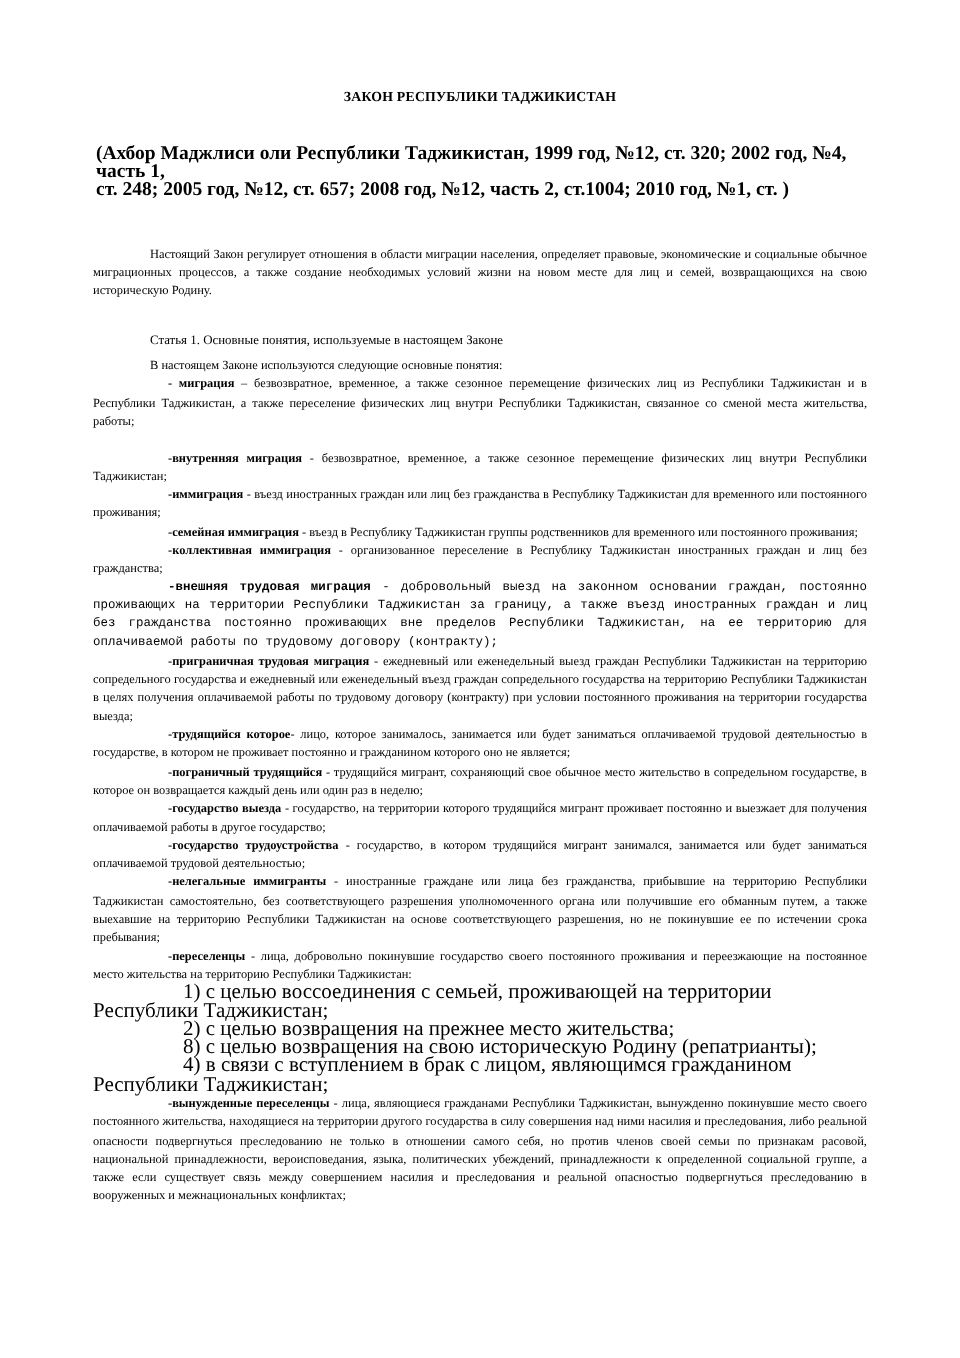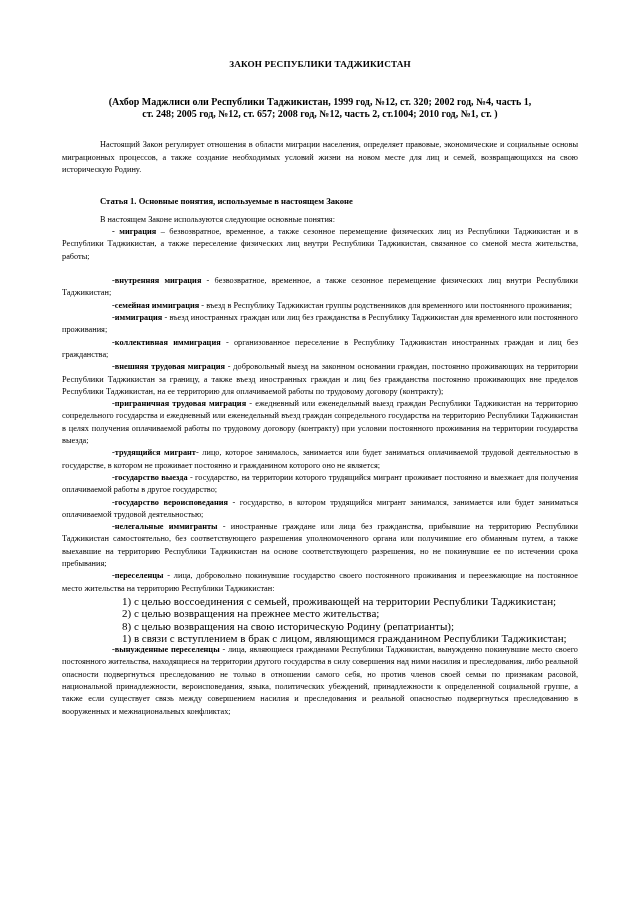--- a/index.html
+++ b/index.html
@@ -27,68 +27,68 @@
     font-weight: bold;
     font-size: 9.2px;
     line-height: 12.6px;
     letter-spacing: 0.15px;
     margin: 0;
   }
   .doc-title .line2 {
     display: block;
   }
   .citation {
-    text-align: center;
     font-weight: bold;
-    font-size: 10px;
+    font-size: 13px;
     line-height: 12.4px;
-    margin: 25px 0 0 0;
+    margin: 25px 0 12px 0;
     padding: 0 2px;
   }
   .citation .cline {
     display: block;
   }
   p.body-par {
     margin: 0;
     font-size: 8.3px;
     line-height: 12.3px;
     text-align: justify;
     text-indent: 38px;
     text-justify: inter-word;
   }
   .gap-lg { height: 19px; }
   .gap-sm { height: 6px; }
   .article-heading {
     margin: 0;
     font-size: 8.6px;
     line-height: 12.4px;
-    font-weight: bold;
+    font-weight: normal;
     text-indent: 38px;
     text-align: left;
   }
   .lead-in {
     text-indent: 38px;
   }
   p.term {
     margin: 0;
     font-size: 8.3px;
     line-height: 12.3px;
     text-align: justify;
     text-indent: 38px;
   }
   p.term .tname {
     font-weight: bold;
     margin-left: 12px;
   }
   p.term.wide {
     letter-spacing: 0.02px;
+    font-family: Liberation Mono, monospace;
   }
   p.numitem {
     margin: 0;
-    font-size: 11px;
+    font-size: 14px;
     line-height: 12.3px;
     text-align: left;
     text-indent: 60px;
   }
   .spacer-line { height: 12.3px; }
 </style>
 </head>
 <body>
 
 <div class="page">
@@ -97,21 +97,21 @@
     <span>ЗАКОН РЕСПУБЛИКИ ТАДЖИКИСТАН</span>
   </div>
 
   <div class="citation">
     <span class="cline">(Ахбор Маджлиси оли Республики Таджикистан,   1999 год, №12, ст. 320; 2002 год, №4, часть 1,</span>
     <span class="cline">ст. 248; 2005 год, №12, ст. 657; 2008 год, №12, часть 2,  ст.1004; 2010 год, №1, ст. )</span>
   </div>
 
   <div class="gap-lg"></div>
 
-  <p class="body-par">Настоящий Закон регулирует отношения в области  миграции  населения, определяет правовые, экономические и социальные основы миграционных процессов, а также создание необходимых условий жизни на  новом месте для лиц и семей, возвращающихся на свою историческую Родину.</p>
+  <p class="body-par">Настоящий Закон регулирует отношения в области  миграции  населения, определяет правовые, экономические и социальные обычное миграционных процессов, а также создание необходимых условий жизни на  новом месте для лиц и семей, возвращающихся на свою историческую Родину.</p>
 
   <div class="gap-lg"></div>
 
   <p class="article-heading">Статья 1. Основные понятия, используемые в настоящем Законе</p>
 
   <div class="gap-sm"></div>
 
   <p class="body-par lead-in">В настоящем Законе используются следующие основные понятия:</p>
 
   <p class="term">
@@ -119,62 +119,65 @@
   </p>
 
   <div class="spacer-line"></div>
 
   <p class="term">
     <span class="tname">-внутренняя миграция</span><span> - безвозвратное, временное, а также сезонное перемещение физических лиц внутри Республики Таджикистан;</span>
   </p>
 
 
   <p class="term">
-    <span class="tname">-семейная иммиграция</span><span> - въезд в Республику Таджикистан группы родственников для временного или постоянного проживания;</span>
+    <span class="tname">-иммиграция</span><span> -  въезд иностранных  граждан или лиц без гражданства в Республику Таджикистан для временного или постоянного проживания;</span>
   </p>
 
   <p class="term">
-    <span class="tname">-иммиграция</span><span> -  въезд иностранных  граждан или лиц без гражданства в Республику Таджикистан для временного или постоянного проживания;</span>
+    <span class="tname">-семейная иммиграция</span><span> - въезд в Республику Таджикистан группы родственников для временного или постоянного проживания;</span>
   </p>
 
   <p class="term">
     <span class="tname">-коллективная иммиграция</span><span> -  организованное переселение в Республику Таджикистан иностранных граждан и лиц без гражданства;</span>
   </p>
 
   <p class="term wide">
     <span class="tname">-внешняя трудовая  миграция</span><span> - добровольный выезд на законном основании граждан, постоянно проживающих на территории Республики Таджикистан  за границу,  а также въезд иностранных граждан и лиц без гражданства постоянно проживающих вне пределов Республики Таджикистан, на ее территорию для оплачиваемой работы по трудовому договору (контракту);</span>
   </p>
 
   <p class="term">
     <span class="tname">-приграничная трудовая миграция</span><span> - ежедневный или еженедельный  выезд граждан Республики  Таджикистан на территорию сопредельного государства и ежедневный или еженедельный въезд граждан сопредельного  государства на территорию Республики Таджикистан в целях получения оплачиваемой работы по трудовому договору (контракту) при условии постоянного проживания на территории государства выезда;</span>
   </p>
 
   <p class="term">
-    <span class="tname">-трудящийся мигрант</span><span>- лицо, которое занималось, занимается или будет заниматься оплачиваемой трудовой деятельностью в государстве, в котором не проживает постоянно и гражданином которого оно не является;</span>
+    <span class="tname">-трудящийся которое</span><span>- лицо, которое занималось, занимается или будет заниматься оплачиваемой трудовой деятельностью в государстве, в котором не проживает постоянно и гражданином которого оно не является;</span>
   </p>
 
+  <p class="term">
+    <span class="tname">-пограничный трудящийся</span><span> - трудящийся  мигрант, сохраняющий свое обычное место жительство в сопредельном государстве, в которое он возвращается каждый день или один раз в неделю;</span>
+  </p>
 
   <p class="term">
     <span class="tname">-государство выезда</span><span> - государство, на территории которого трудящийся мигрант проживает постоянно и выезжает для получения оплачиваемой работы в другое государство;</span>
   </p>
 
   <p class="term">
-    <span class="tname">-государство вероисповедания</span><span> - государство, в котором трудящийся мигрант занимался, занимается или будет заниматься оплачиваемой трудовой деятельностью;</span>
+    <span class="tname">-государство трудоустройства</span><span> - государство, в котором трудящийся мигрант занимался, занимается или будет заниматься оплачиваемой трудовой деятельностью;</span>
   </p>
 
   <p class="term">
     <span class="tname">-нелегальные иммигранты</span><span>  - иностранные граждане или лица без гражданства,  прибывшие на территорию Республики Таджикистан самостоятельно, без соответствующего разрешения уполномоченного органа или получившие его обманным путем,  а также выехавшие на территорию Республики Таджикистан на основе соответствующего разрешения, но не покинувшие ее по истечении срока пребывания;</span>
   </p>
 
   <p class="term">
     <span class="tname">-переселенцы</span><span> - лица,  добровольно  покинувшие  государство своего постоянного проживания и переезжающие на постоянное  место  жительства на территорию Республики Таджикистан:</span>
   </p>
 
   <p class="numitem">1) с целью воссоединения с семьей, проживающей на территории Республики Таджикистан;</p>
   <p class="numitem">2) с целью возвращения на прежнее место жительства;</p>
   <p class="numitem">8) с целью возвращения на свою историческую Родину (репатрианты);</p>
-  <p class="numitem">1) в связи с вступлением в брак с лицом,  являющимся  гражданином Республики Таджикистан;</p>
+  <p class="numitem">4) в связи с вступлением в брак с лицом,  являющимся  гражданином Республики Таджикистан;</p>
 
   <p class="term">
     <span class="tname">-вынужденные переселенцы</span><span> - лица,  являющиеся  гражданами Республики Таджикистан, вынужденно покинувшие место своего постоянного жительства, находящиеся на территории другого государства в силу совершения над ними насилия и преследования, либо  реальной опасности подвергнуться преследованию не только в отношении самого себя, но против  членов своей семьи по признакам расовой, национальной принадлежности, вероисповедания, языка, политических убеждений, принадлежности к определенной социальной группе, а также если существует связь между совершением насилия и преследования и реальной опасностью подвергнуться  преследованию в вооруженных и межнациональных конфликтах;</span>
   </p>
 
 </div>
 
 </body></html>

